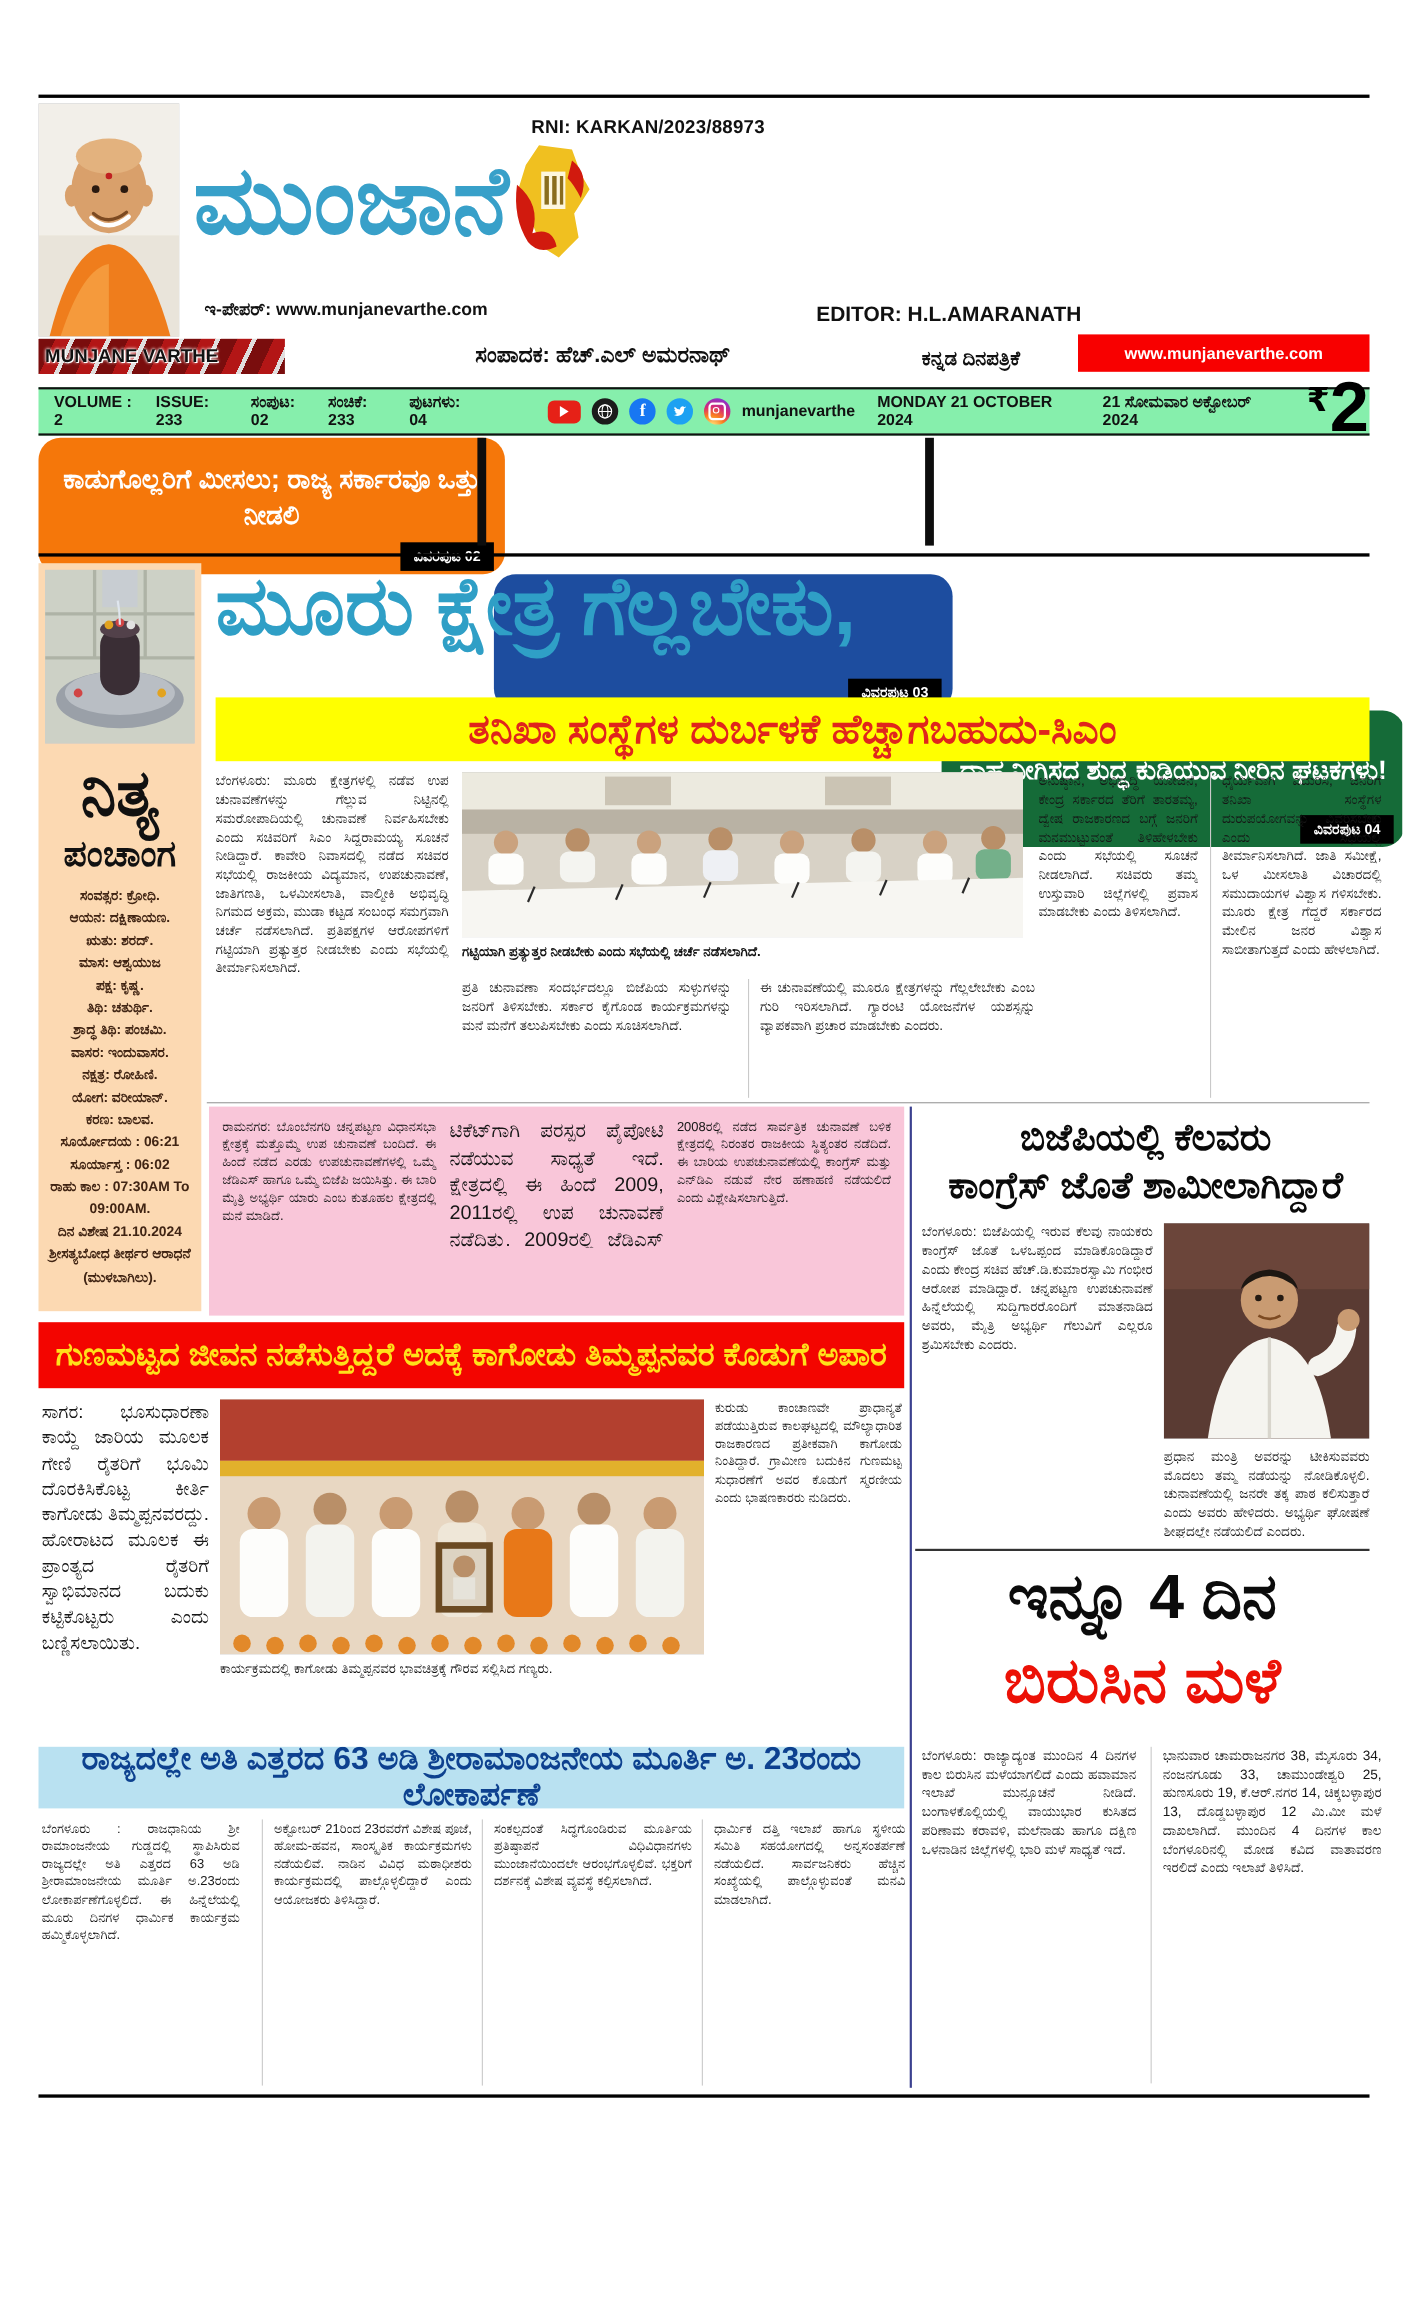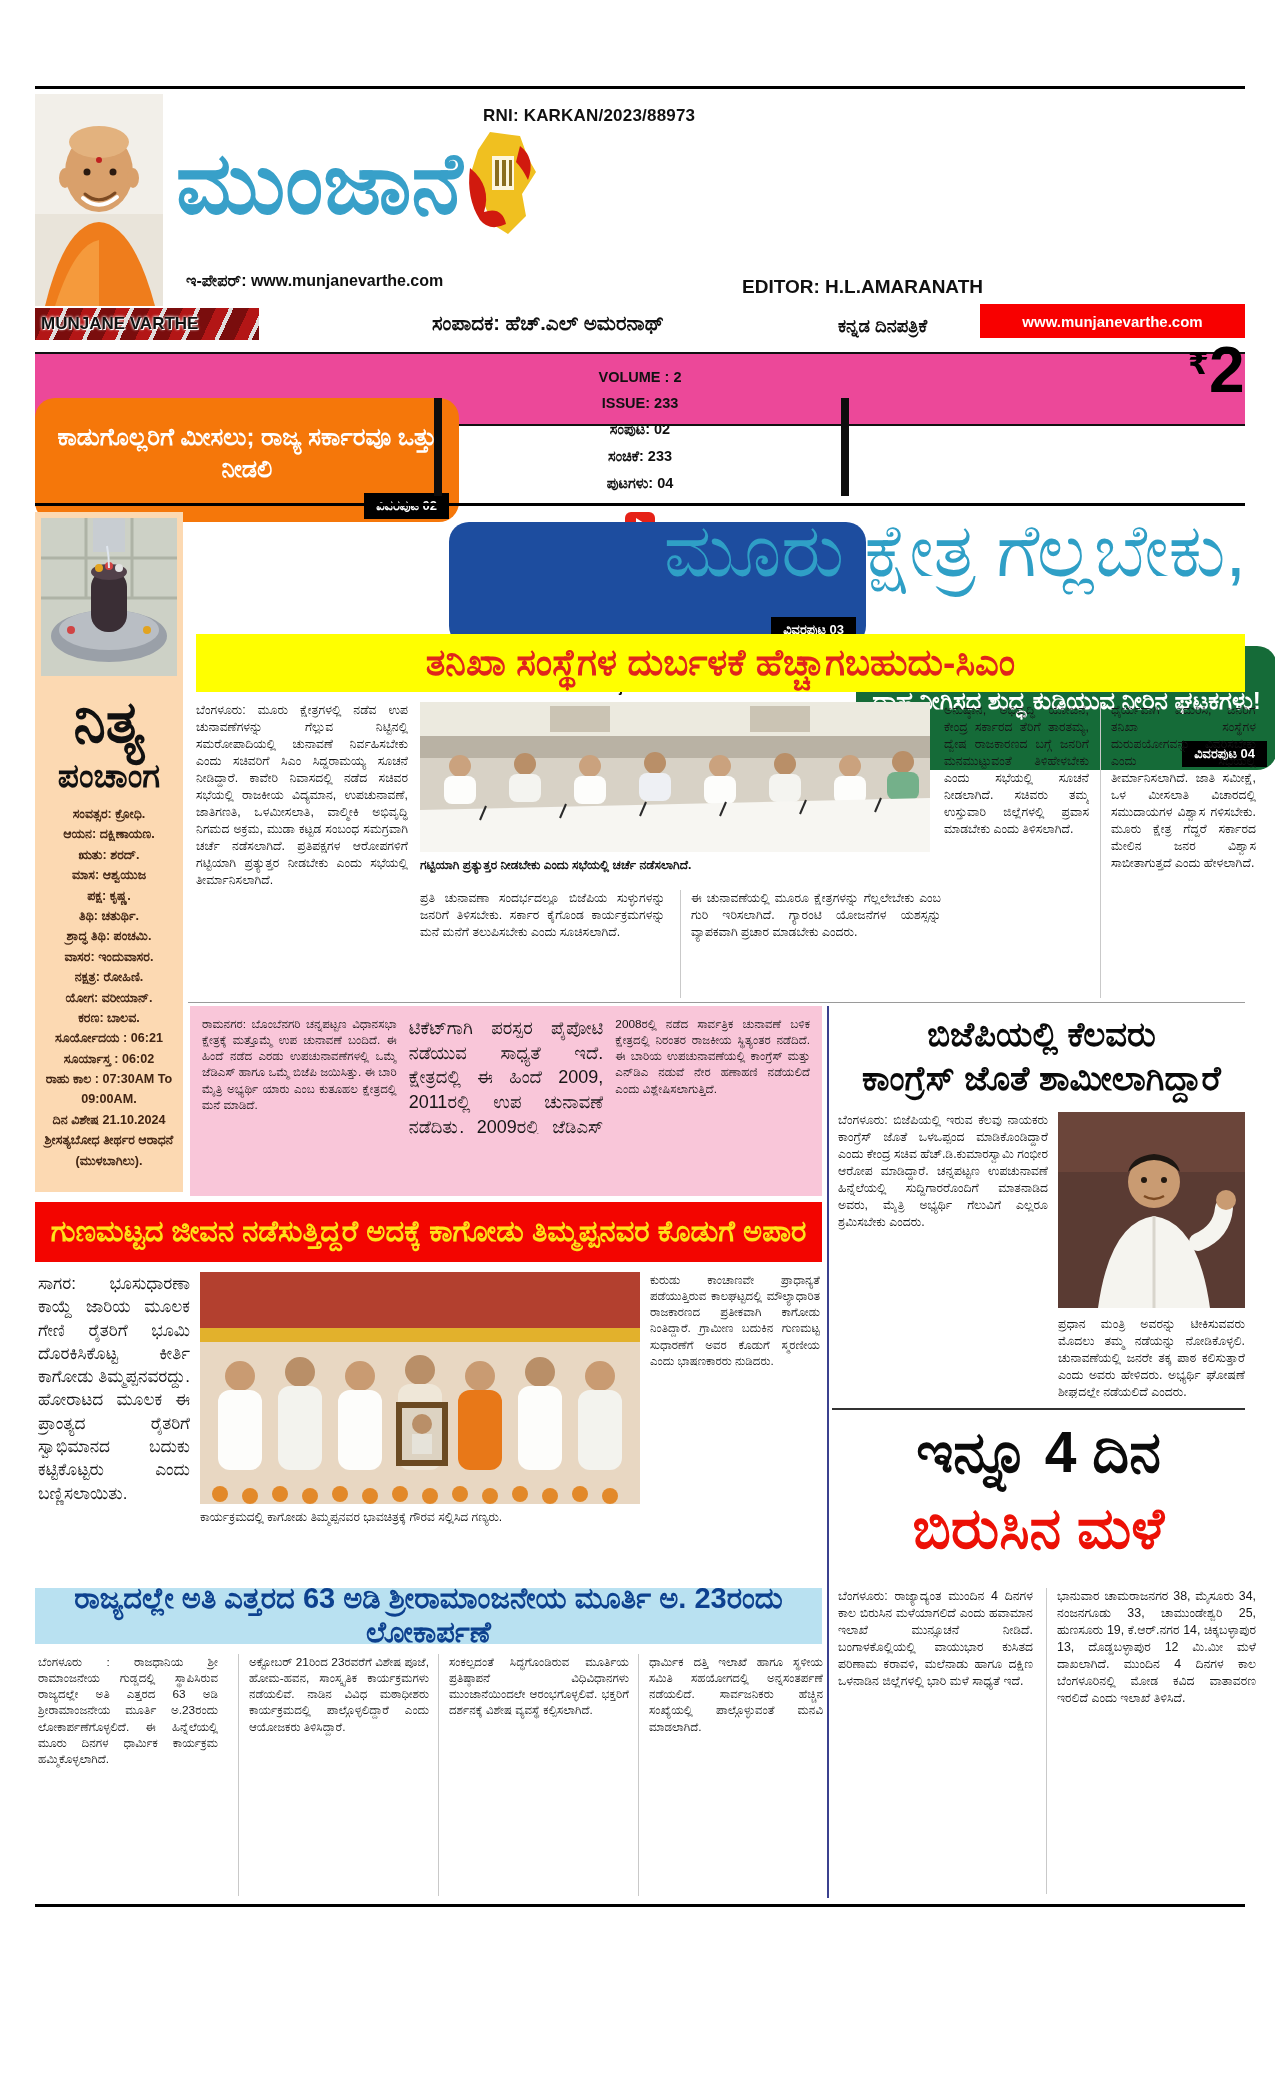--- a/index.html
+++ b/index.html
@@ -21,22 +21,22 @@
   .editor-kn{font-size:20px;font-weight:bold;}
   .daily-kn{font-size:18px;font-weight:bold;}
   .adbox{background:#f80000;color:#fff;text-align:center;display:flex;flex-direction:column;justify-content:center;gap:6px;}
   .adbox .l{font-size:23px;font-weight:bold;}
   .adbox .ph{font-size:31px;font-weight:bold;font-family:"Liberation Serif","DejaVu Serif",serif;}
   .adstrip{background:#f80000;color:#fff;font-size:15px;font-weight:bold;display:flex;align-items:center;justify-content:center;}
   .mv-band{background:repeating-linear-gradient(115deg,#7a0d0d 0 14px,#b31616 14px 26px,#e0dede 26px 30px);
            color:#111;font-weight:bold;font-size:17px;display:flex;align-items:center;padding-left:6px;
            text-shadow:0 0 3px #fff,0 0 3px #fff,1px 1px 0 #fff;}
   
-  .infobar{background:#ec4899;border-top:2px solid #111;border-bottom:2px solid #111;
-           display:flex;align-items:center;gap:10px;padding:15px 14px;font-size:14.5px;font-weight:bold;flex-direction:column;}
+  .infobar{background:#86efac;border-top:2px solid #111;border-bottom:2px solid #111;
+           display:flex;align-items:center;gap:10px;padding:0 14px;font-size:14.5px;font-weight:bold;}
   .ic{width:24px;height:24px;border-radius:50%;display:inline-flex;align-items:center;justify-content:center;flex:0 0 auto;}
   .ic.yt{width:30px;height:21px;border-radius:6px;background:#e62117;}
   .yt-tri{width:0;height:0;border-left:8px solid #fff;border-top:5px solid transparent;border-bottom:5px solid transparent;}
   .ic.globe{background:#1b1b1b;}
   .ic.fb{background:#1877f2;color:#fff;font-weight:bold;font-size:16px;font-family:"Liberation Serif",serif;}
   .ic.tw{background:#1da1f2;}
   .ic.ig{background:radial-gradient(circle at 30% 110%,#feda75 8%,#fa7e1e 35%,#d62976 60%,#962fbf 82%,#4f5bd5 100%);}
   .ig-sq{width:12px;height:12px;border:2px solid #fff;border-radius:4px;position:relative;}
   .ig-sq:after{content:"";position:absolute;width:4px;height:4px;border:1.6px solid #fff;border-radius:50%;left:2px;top:2px;}
   .price{font-size:64px;font-weight:bold;line-height:1;color:#000;}
@@ -46,21 +46,21 @@
           display:flex;align-items:center;justify-content:center;padding:6px 16px 20px;position:relative;overflow:hidden;border-radius:20px;}
   .teaser .tag{position:absolute;right:10px;bottom:3px;background:#000;color:#fff;font-size:13px;
                padding:4px 12px;font-weight:bold;}
   .tsep{background:#0d0d0d;}
   
   .sidebar{background:#fcd9b2;}
   .pan-t1{font-size:58px;font-weight:bold;line-height:1.05;}
   .pan-t2{font-size:33px;font-weight:bold;line-height:1.1;}
   .pline{font-size:12.6px;line-height:1.62;color:#402413;text-align:center;font-weight:bold;}
   
-  .lead-head{font-size:74px;font-weight:normal;color:#2f9fc6;line-height:1;white-space:nowrap;text-align:right;}
+  .lead-head{font-size:74px;font-weight:bold;color:#2f9fc6;line-height:1;white-space:nowrap;}
   .lead-sub{background:#ffff00;color:#e0251c;font-size:37px;font-weight:bold;display:flex;align-items:center;justify-content:center;}
   
   .pinkbox{background:#f9c6d9;}
   .pink-head{font-size:35px;font-weight:bold;color:#0c0c0c;text-align:center;line-height:1.1;}
   .bjp-head{font-size:34px;font-weight:bold;line-height:1.3;text-align:center;color:#0a0a0a;}
   .rain-h1{font-size:57px;font-weight:bold;color:#0b0b0b;line-height:1;}
   .rain-h2{font-size:57px;font-weight:bold;color:#ec1106;line-height:1;}
   .redbanner{background:#f30500;color:#ffe11a;font-size:29px;font-weight:bold;display:flex;align-items:center;justify-content:center;text-align:center;}
   .bluebox{background:#b9e1f1;color:#0d418f;font-size:29px;font-weight:bold;display:flex;align-items:center;justify-content:center;text-align:center;}
   .vdiv{background:#3b418f;}

